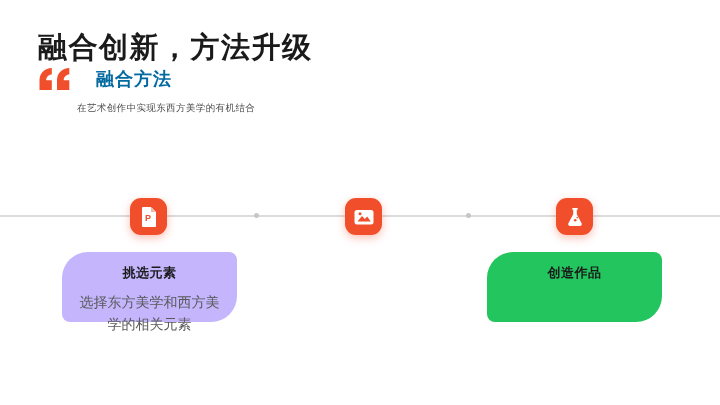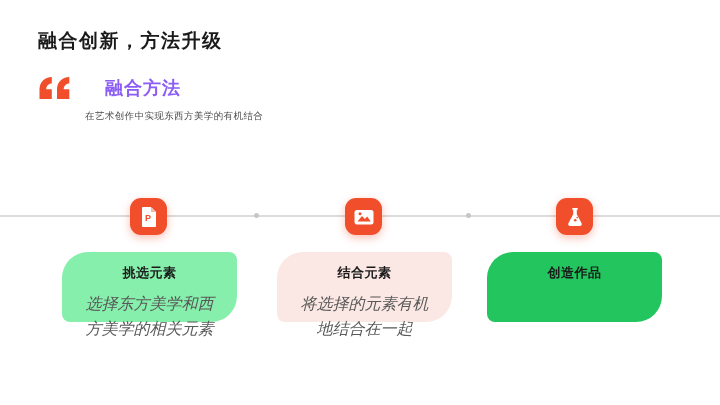--- a/index.html
+++ b/index.html
@@ -2,32 +2,32 @@
 <html><head>
 <meta charset="utf-8">
 <style>
   html,body { margin:0; padding:0; background:#ffffff; }
   .slide {
     position:relative; width:720px; height:405px; background:#ffffff; overflow:hidden;
     font-family:"Liberation Sans","DejaVu Sans",sans-serif;
   }
   .main-title {
     position:absolute; left:38px; top:28px; margin:0;
-    font-size:19px; font-weight:bold; color:#1a1a1a; letter-spacing:1.5px;
+    font-size:29px; font-weight:bold; color:#1a1a1a; letter-spacing:1.5px;
   }
   .section-row {
     position:absolute; left:38px; top:63px;
     display:flex; align-items:center; gap:18px;
   }
   .quote-icon { display:block; }
   .section-heading {
-    margin:13px; font-size:18px; font-weight:bold; color:#8b5cf6; letter-spacing:1px;
+    margin:4px; font-size:18px; font-weight:bold; color:#0369a1; letter-spacing:1px;
   }
   .section-subtitle {
-    position:absolute; left:77px; top:102px; margin:8px;
+    position:absolute; left:77px; top:102px; margin:0;
     font-size:9.5px; color:#4d4d4d; letter-spacing:0.4px;
   }
   .timeline-line {
     position:absolute; left:0; top:215px; width:720px; height:1.5px; background:#dcdcdc;
   }
   .timeline-dot {
     position:absolute; top:213px; width:5px; height:5px; border-radius:50%; background:#c6c6c6;
   }
   .dot-1 { left:254px; }
   .dot-2 { left:466px; }
@@ -36,28 +36,28 @@
     background:#F14E2B; display:flex; align-items:center; justify-content:center;
     box-shadow:0 3px 8px rgba(241,78,43,0.35);
   }
   .node-1 { left:130px; }
   .node-2 { left:345px; }
   .node-3 { left:556px; }
   .step-card {
     position:absolute; top:252px; width:175px; height:70px; box-sizing:border-box;
     border-radius:26px 8px 26px 8px; text-align:center; padding-top:12px;
   }
-  .card-1 { left:62px;  background:#86efac; }
+  .card-1 { left:62px;  background:#c4b5fd; }
   .card-2 { left:277px; background:#fbe8e4; }
   .card-3 { left:487px; background:#22c55e; }
   .step-card h3 {
     margin:0 0 8px 0; font-size:13px; font-weight:bold; color:#1a1a1a; letter-spacing:0.5px;
   }
   .step-card p {
-    margin:10px auto; width:140px; font-size:16px; line-height:1.55; color:#595959;font-style:italic;
+    margin:10px auto; width:140px; font-size:14px; line-height:1.55; color:#595959;
   }
 </style>
 </head>
 <body>
 
 <div class="slide">
 
   <h1 class="main-title">融合创新，方法升级</h1>
 
   <div class="section-row">
@@ -96,22 +96,18 @@
       <circle cx="12.2" cy="15.2" r="1.3" fill="#F14E2B"></circle>
       <circle cx="14.2" cy="12.6" r="0.8" fill="#F14E2B"></circle>
     </svg>
   </div>
 
   <div class="step-card card-1">
     <h3>挑选元素</h3>
     <p>选择东方美学和西方美学的相关元素</p>
   </div>
 
-  <div class="step-card card-2">
-    <h3>结合元素</h3>
-    <p>将选择的元素有机地结合在一起</p>
-  </div>
 
   <div class="step-card card-3">
     <h3>创造作品</h3>
   </div>
 
 </div>
 
 </body></html>

